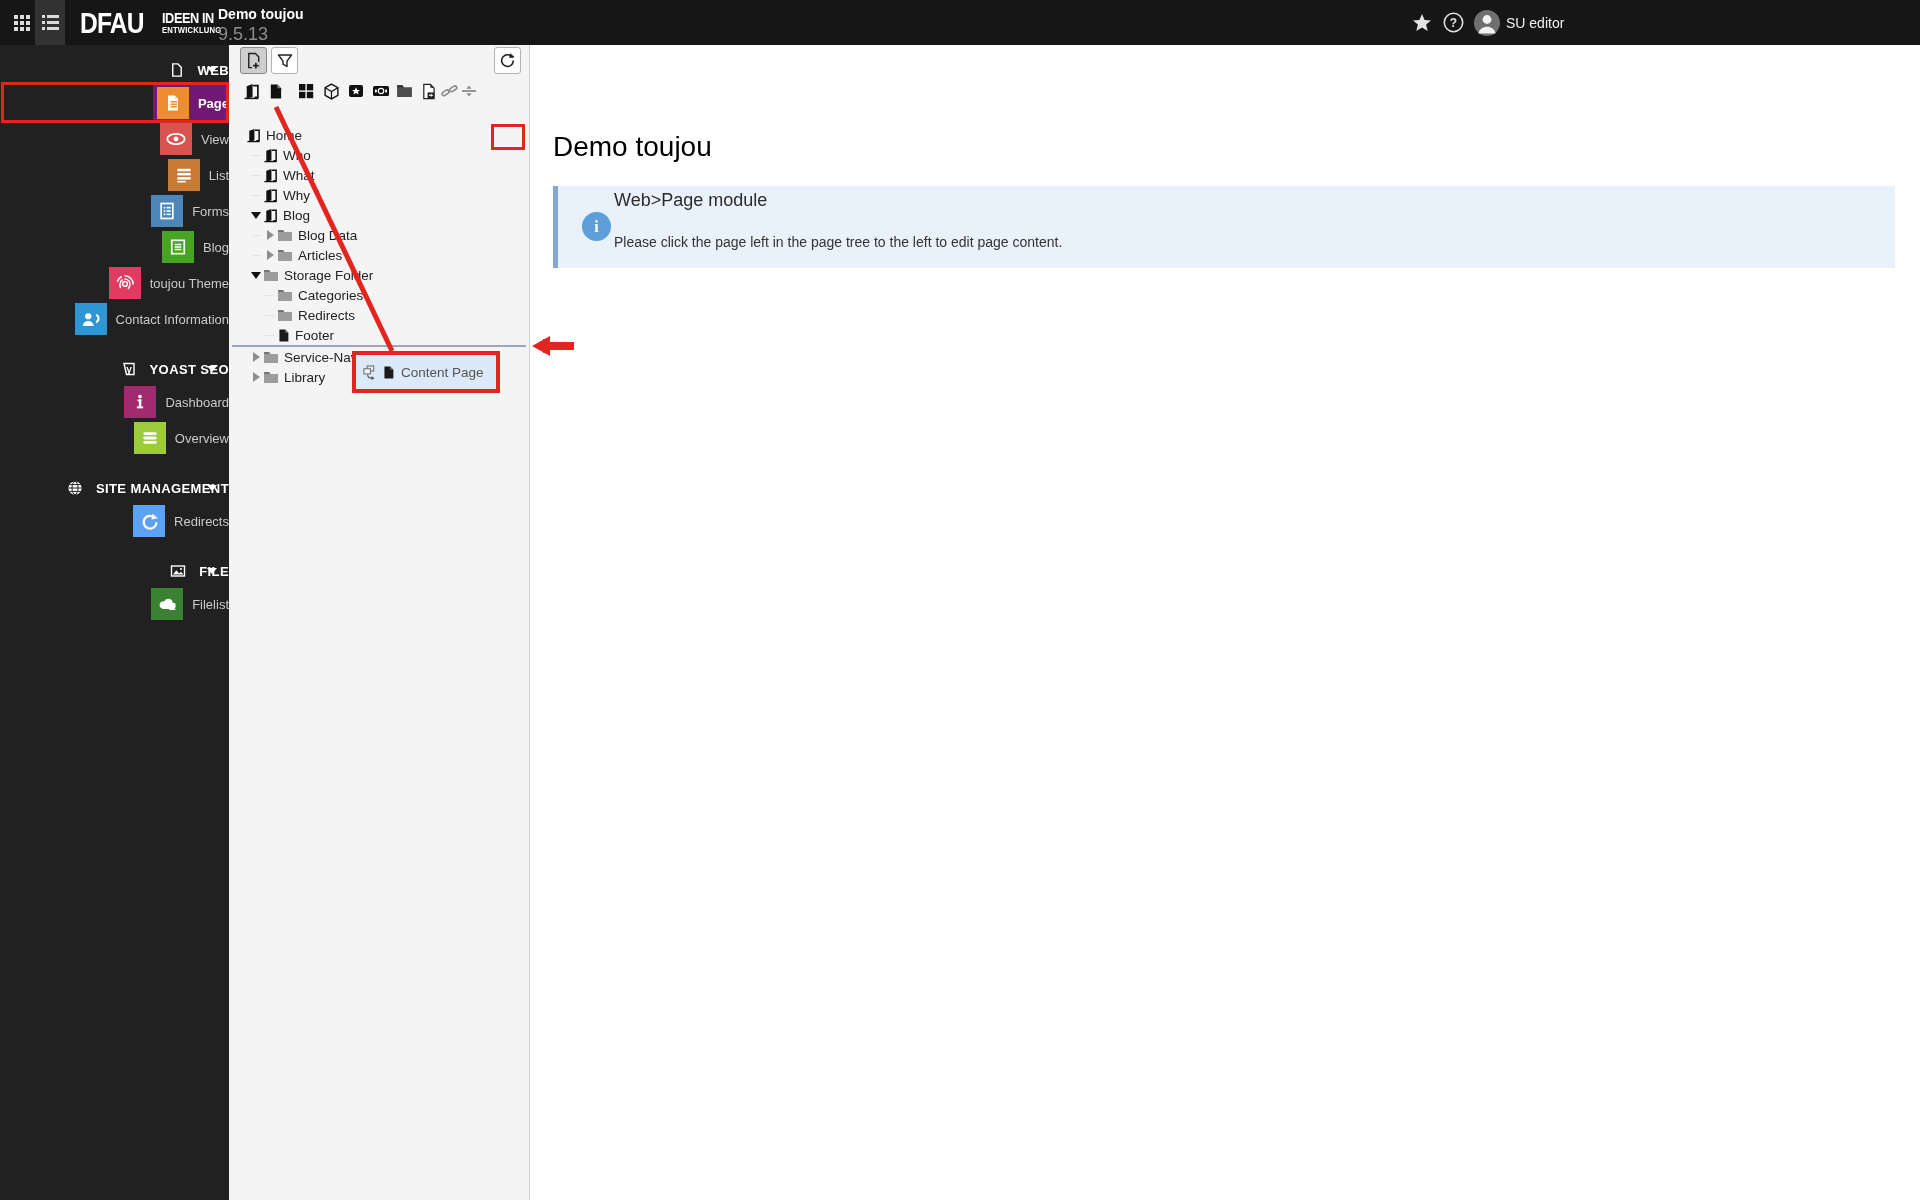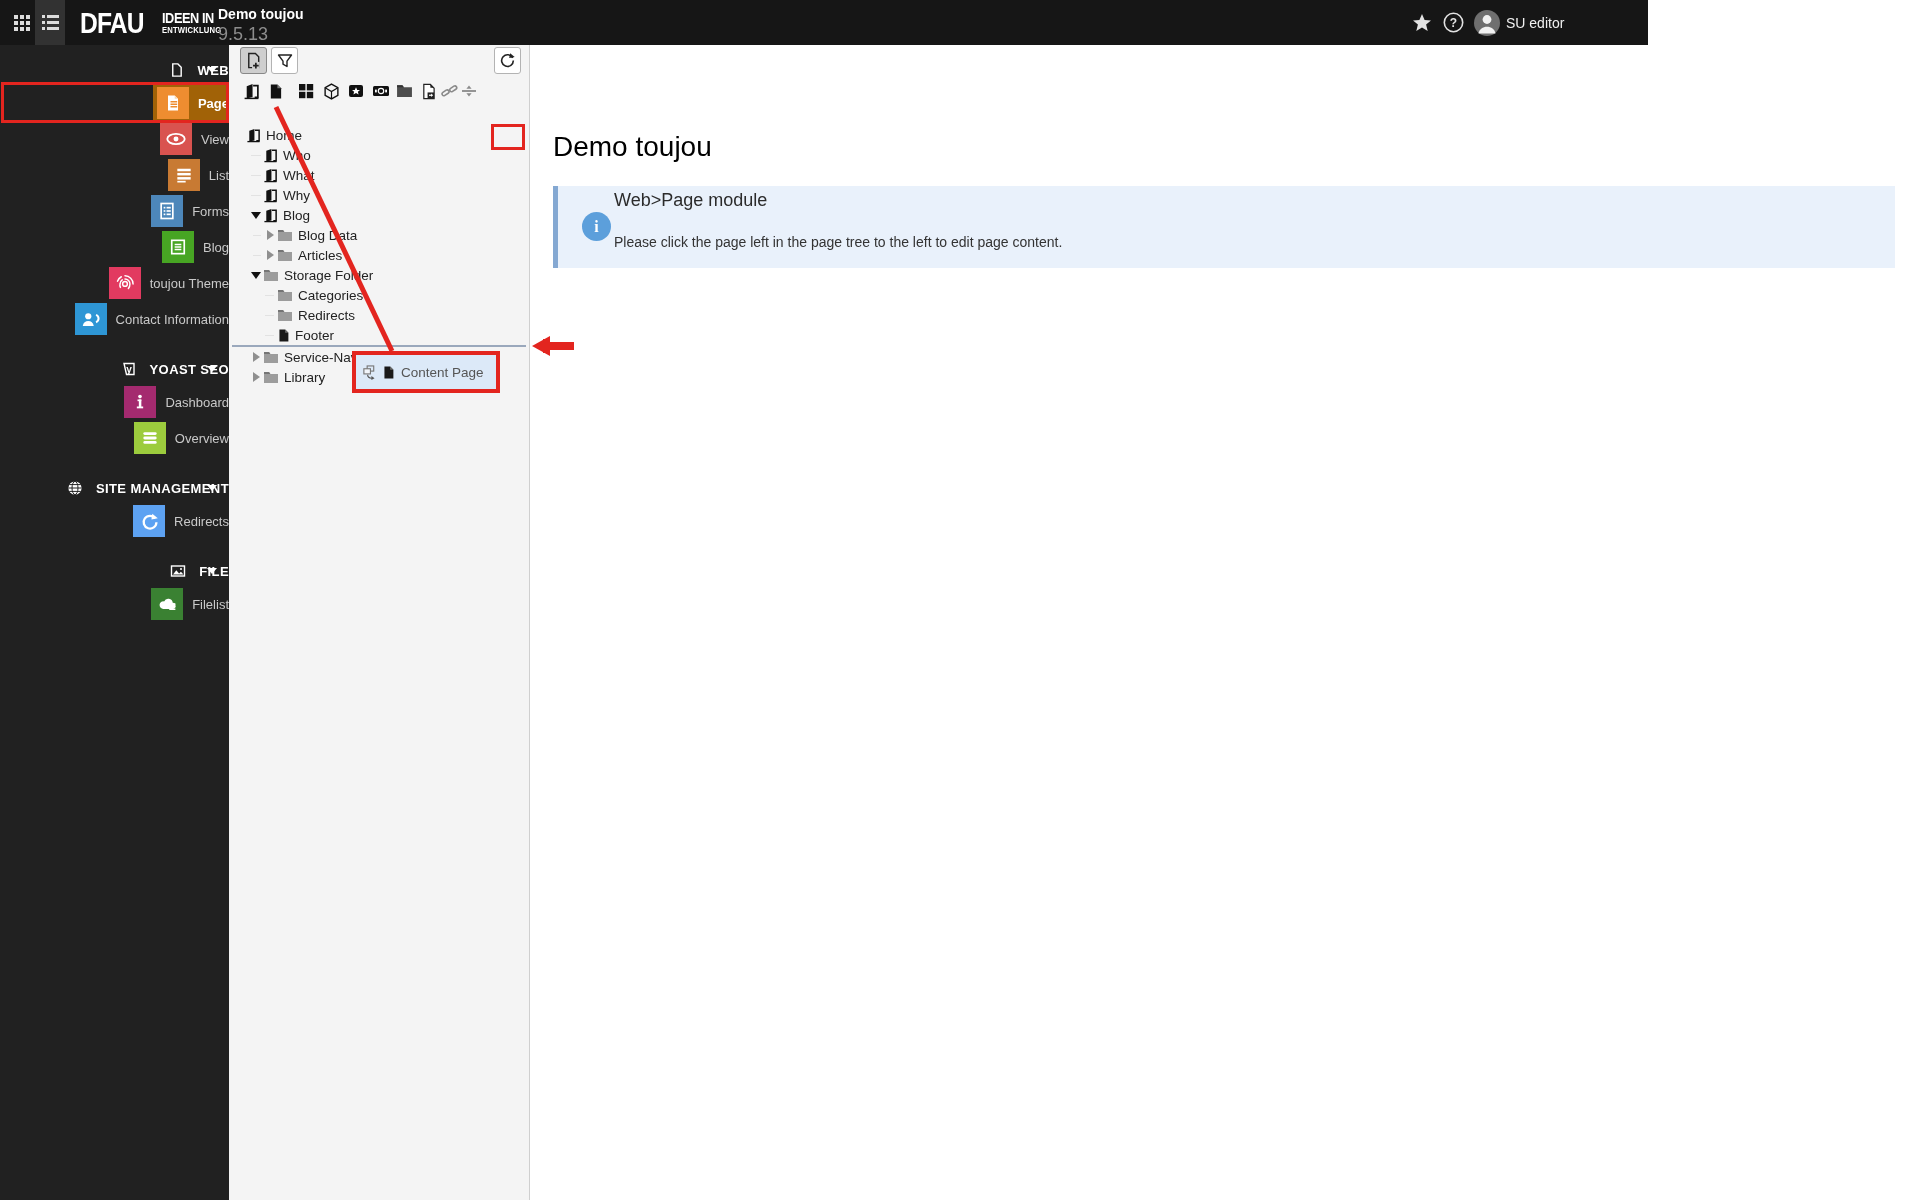--- a/index.html
+++ b/index.html
@@ -2,21 +2,21 @@
 <html><head>
 <meta charset="utf-8">
 <style>
   html,body{margin:0;padding:0;}
   body{
     width:1920px;height:1200px;position:relative;overflow:hidden;
     font-family:"Liberation Sans",sans-serif;background:#fff;
     -webkit-font-smoothing:antialiased;
   }
   
-  .topbar{position:absolute;left:0;top:0;width:1648px;height:45px;background:#161616;z-index:50;}
+  .topbar{position:absolute;left:0;top:0;width:1920px;height:45px;background:#161616;z-index:50;}
   .tb-appsbtn{position:absolute;left:8px;top:0;width:28px;height:45px;display:flex;align-items:center;justify-content:center;}
   .tb-modtile{position:absolute;left:35px;top:0;width:30px;height:45px;background:#323232;display:flex;align-items:center;justify-content:center;}
   .logo{position:absolute;left:80px;top:0;height:45px;display:flex;align-items:center;}
   .logo-dfau{color:#fff;font-size:30px;font-weight:800;letter-spacing:-1px;transform:scaleX(.82);transform-origin:left center;}
   .logo-tag{margin-left:4px;color:#fff;line-height:1;}
   .logo-tag .t1{font-size:15px;font-weight:700;letter-spacing:-.5px;transform:scaleX(.85);transform-origin:left bottom;}
   .logo-tag .t2{font-size:8.5px;font-weight:700;letter-spacing:.2px;transform:scaleX(.9);transform-origin:left top;margin-top:1px;}
   .site-meta{position:absolute;left:218px;top:6px;}
   .site-title{color:#fff;font-size:14px;font-weight:700;}
   .site-ver{color:#8d8d8d;font-size:18px;margin-top:2px;}
@@ -30,21 +30,21 @@
   .tb-search .stxt{margin-left:12px;color:#e8e8e8;font-size:14px;}
   
   .sidebar{position:absolute;left:0;top:45px;width:229px;height:1155px;background:#212121;z-index:10;align-items:flex-end;}
   .sb-col{display:flex;flex-direction:column;}
   .sb-head{height:30px;margin-top:10px;display:flex;align-items:center;padding-left:15px;position:relative;}
   .sb-head .hlabel{margin-left:13px;color:#fff;font-size:13px;font-weight:700;letter-spacing:.4px;}
   .sb-head .chev{position:absolute;right:12px;width:0;height:0;border-left:5px solid transparent;border-right:5px solid transparent;border-top:6px solid #fff;}
   .sb-item{height:36px;display:flex;align-items:center;padding-left:4px;cursor:pointer;}
   .sb-item .tile{width:32px;height:32px;display:flex;align-items:center;justify-content:center;flex:none;}
   .sb-item .ilabel{margin-left:9px;color:#c9c9c9;font-size:13px;}
-  .sb-item.active{background:#a16207;}
+  .sb-item.active{background:#701a75;}
   .sb-item.active .ilabel{color:#fff;font-weight:700;}
   .sb-div{height:1px;background:#3a3a3a;margin-top:10px;}
   .sb-head.after-div{margin-top:6px;}
   .sb-collapse{position:absolute;left:0;top:1181px;width:26px;height:19px;background:#e9e9e9;color:#444;
     display:flex;align-items:center;justify-content:center;font-size:11px;}
   
   .treepanel{position:absolute;left:229px;top:45px;width:301px;height:1155px;background:#f4f4f4;border-right:1px solid #cfcfcf;box-sizing:border-box;}
   .pt-btn{position:absolute;width:27px;height:27px;background:#fff;border:1px solid #b3b3b3;border-radius:3px;box-sizing:border-box;display:flex;align-items:center;justify-content:center;cursor:pointer;}
   .pt-btn.pressed{background:#cecece;border-color:#888;}
   .pt-select{position:absolute;left:325px;top:3px;width:119px;height:26px;background:#fff;border:1px solid #9a9a9a;border-radius:3px;box-sizing:border-box;display:flex;align-items:center;padding:0 10px;font-size:13px;color:#333;cursor:pointer;}

